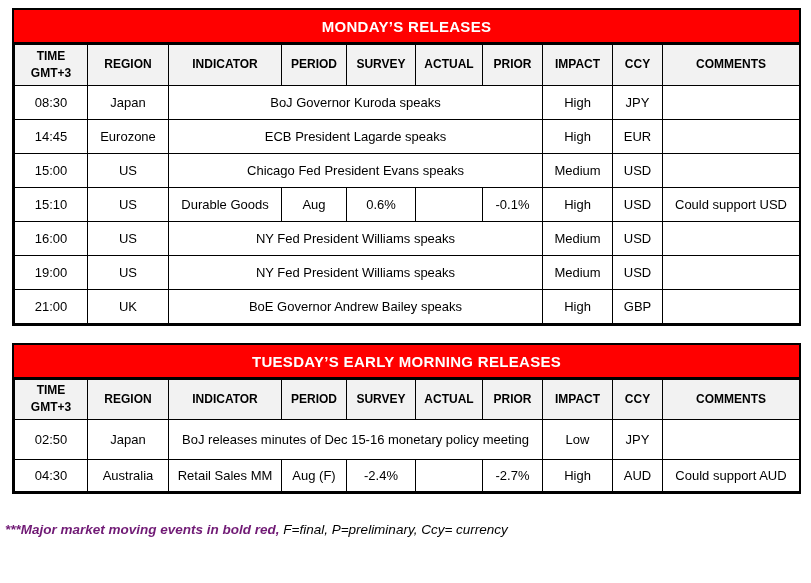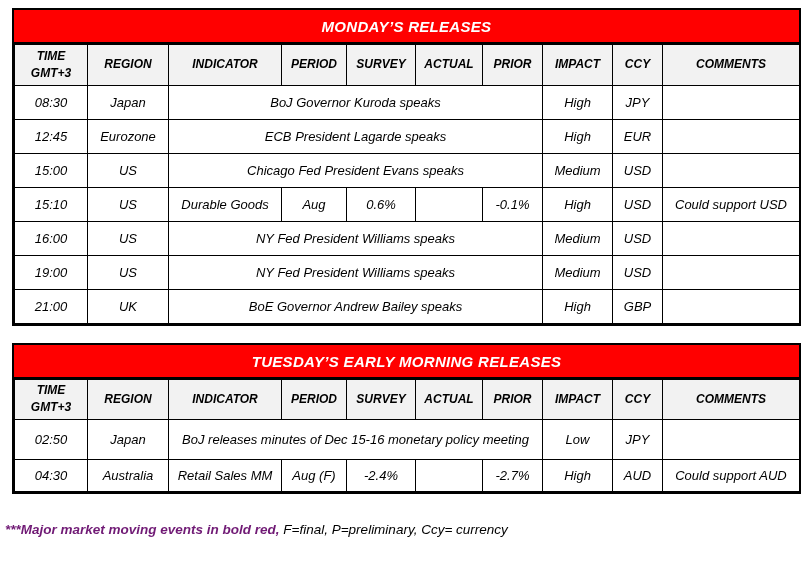--- a/index.html
+++ b/index.html
@@ -16,21 +16,20 @@
     height: 583px;
     position: relative;
     box-sizing: border-box;
   }
   .tbl-wrap {
     margin-left: 12px;
     width: 789px;
     border: 2px solid #000;
     box-sizing: border-box;
     background: #701a75;
-    font-style: italic;
   }
   .tbl-wrap.monday { margin-top: 8px; }
   .tbl-wrap.tuesday { margin-top: 17px; }
   .banner {
     color: #ffffff;
     font-weight: bold;
     font-size: 15px;
     letter-spacing: 0.3px;
     text-align: center;
     padding: 8px 0 7px 0;
@@ -119,21 +118,21 @@
       <tbody>
         <tr>
           <td>08:30</td>
           <td>Japan</td>
           <td colspan="5">BoJ Governor Kuroda speaks</td>
           <td>High</td>
           <td>JPY</td>
           <td></td>
         </tr>
         <tr>
-          <td>12:45</td>
+          <td>14:45</td>
           <td>Eurozone</td>
           <td colspan="5">ECB President Lagarde speaks</td>
           <td>High</td>
           <td>EUR</td>
           <td></td>
         </tr>
         <tr>
           <td>15:00</td>
           <td>US</td>
           <td colspan="5">Chicago Fed President Evans speaks</td>

